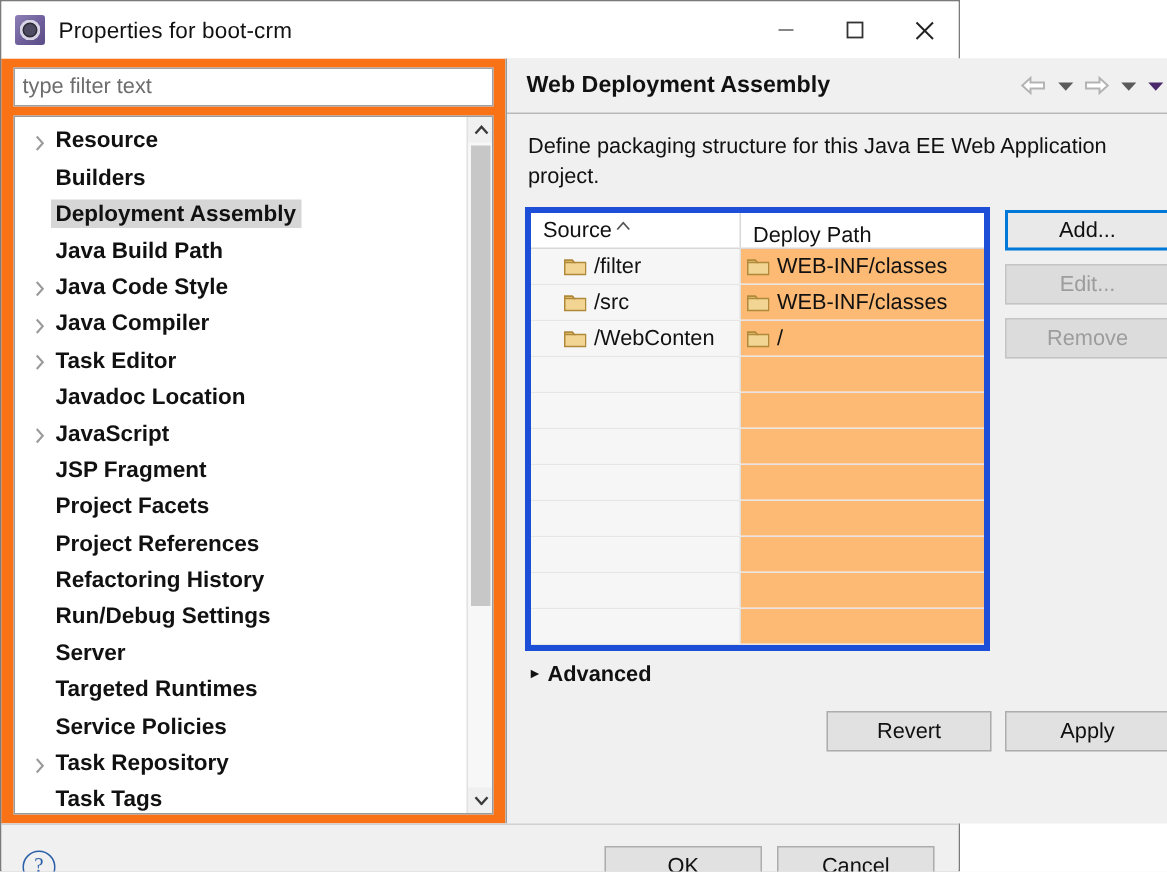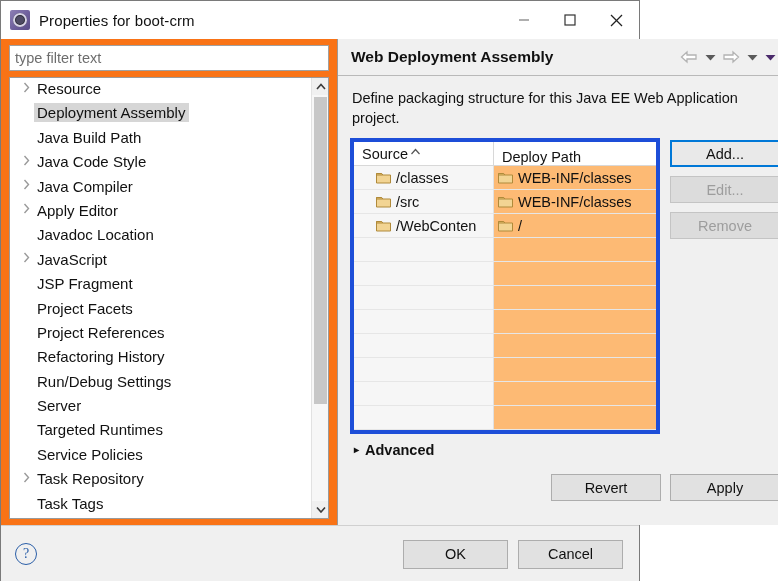--- a/index.html
+++ b/index.html
@@ -88,24 +88,25 @@
     overflow: hidden;
     margin-bottom: 6px;
   }
   #tree {
     flex: 1 1 auto;
     padding-top: 1px;
     overflow: hidden;
   }
   .tree-item {
     height: 24.4px;
-    display: flex; align-items: flex-start;
+    display: flex; align-items: flex-end;
     font-size: 15px; color: #111;
     padding-left: 8px;
     white-space: nowrap;
+    font-weight: bold;
   }
   .tree-arrow {
     width: 16px; min-width: 16px; height: 16px;
     display: flex; align-items: center; justify-content: center;
     color: #9a9a9a;
   }
   .tree-label { padding: 1px 4px 1px 3px; }
   .tree-item.selected .tree-label { background: #d6d6d6; }
 
   
@@ -302,20 +303,24 @@
       <div id="tree-wrap">
         <div id="tree">
             <div class="tree-item">
               <span class="tree-arrow">
                 <svg width="7" height="11" viewBox="0 0 7 11">
                   <polyline points="1.5,1 5.5,5.5 1.5,10" fill="none" stroke="#9a9a9a" stroke-width="1.4"></polyline>
                 </svg>
               </span>
               <span class="tree-label">Resource</span>
             </div>
+            <div class="tree-item">
+              <span class="tree-arrow"></span>
+              <span class="tree-label">Builders</span>
+            </div>
             <div class="tree-item selected">
               <span class="tree-arrow"></span>
               <span class="tree-label">Deployment Assembly</span>
             </div>
             <div class="tree-item">
               <span class="tree-arrow"></span>
               <span class="tree-label">Java Build Path</span>
             </div>
             <div class="tree-item">
               <span class="tree-arrow">
@@ -332,21 +337,21 @@
                 </svg>
               </span>
               <span class="tree-label">Java Compiler</span>
             </div>
             <div class="tree-item">
               <span class="tree-arrow">
                 <svg width="7" height="11" viewBox="0 0 7 11">
                   <polyline points="1.5,1 5.5,5.5 1.5,10" fill="none" stroke="#9a9a9a" stroke-width="1.4"></polyline>
                 </svg>
               </span>
-              <span class="tree-label">Apply Editor</span>
+              <span class="tree-label">Task Editor</span>
             </div>
             <div class="tree-item">
               <span class="tree-arrow"></span>
               <span class="tree-label">Javadoc Location</span>
             </div>
             <div class="tree-item">
               <span class="tree-arrow">
                 <svg width="7" height="11" viewBox="0 0 7 11">
                   <polyline points="1.5,1 5.5,5.5 1.5,10" fill="none" stroke="#9a9a9a" stroke-width="1.4"></polyline>
                 </svg>
@@ -466,21 +471,21 @@
           </div>
           <div id="table-body">
               <div class="trow">
                 <div class="td c1">
                   <span class="folder">
                     <svg width="15" height="13" viewBox="0 0 15 13">
                       <path d="M0.5 2.5 L0.5 12 L14.5 12 L14.5 4 L6.8 4 L5.6 2.5 Z" fill="#f2d493" stroke="#b08a3a" stroke-width="1"></path>
                       <path d="M0.5 2.5 L5.6 2.5 L6.8 4 L0.5 4 Z" fill="#e8c372" stroke="#b08a3a" stroke-width="1"></path>
                     </svg>
                   </span>
-                  <span>/classes</span>
+                  <span>/filter</span>
                 </div>
                 <div class="td c2">
                   <span class="folder">
                     <svg width="15" height="13" viewBox="0 0 15 13">
                       <path d="M0.5 2.5 L0.5 12 L14.5 12 L14.5 4 L6.8 4 L5.6 2.5 Z" fill="#f2d493" stroke="#b08a3a" stroke-width="1"></path>
                       <path d="M0.5 2.5 L5.6 2.5 L6.8 4 L0.5 4 Z" fill="#e8c372" stroke="#b08a3a" stroke-width="1"></path>
                     </svg>
                   </span>
                   <span>WEB-INF/classes</span>
                 </div>

